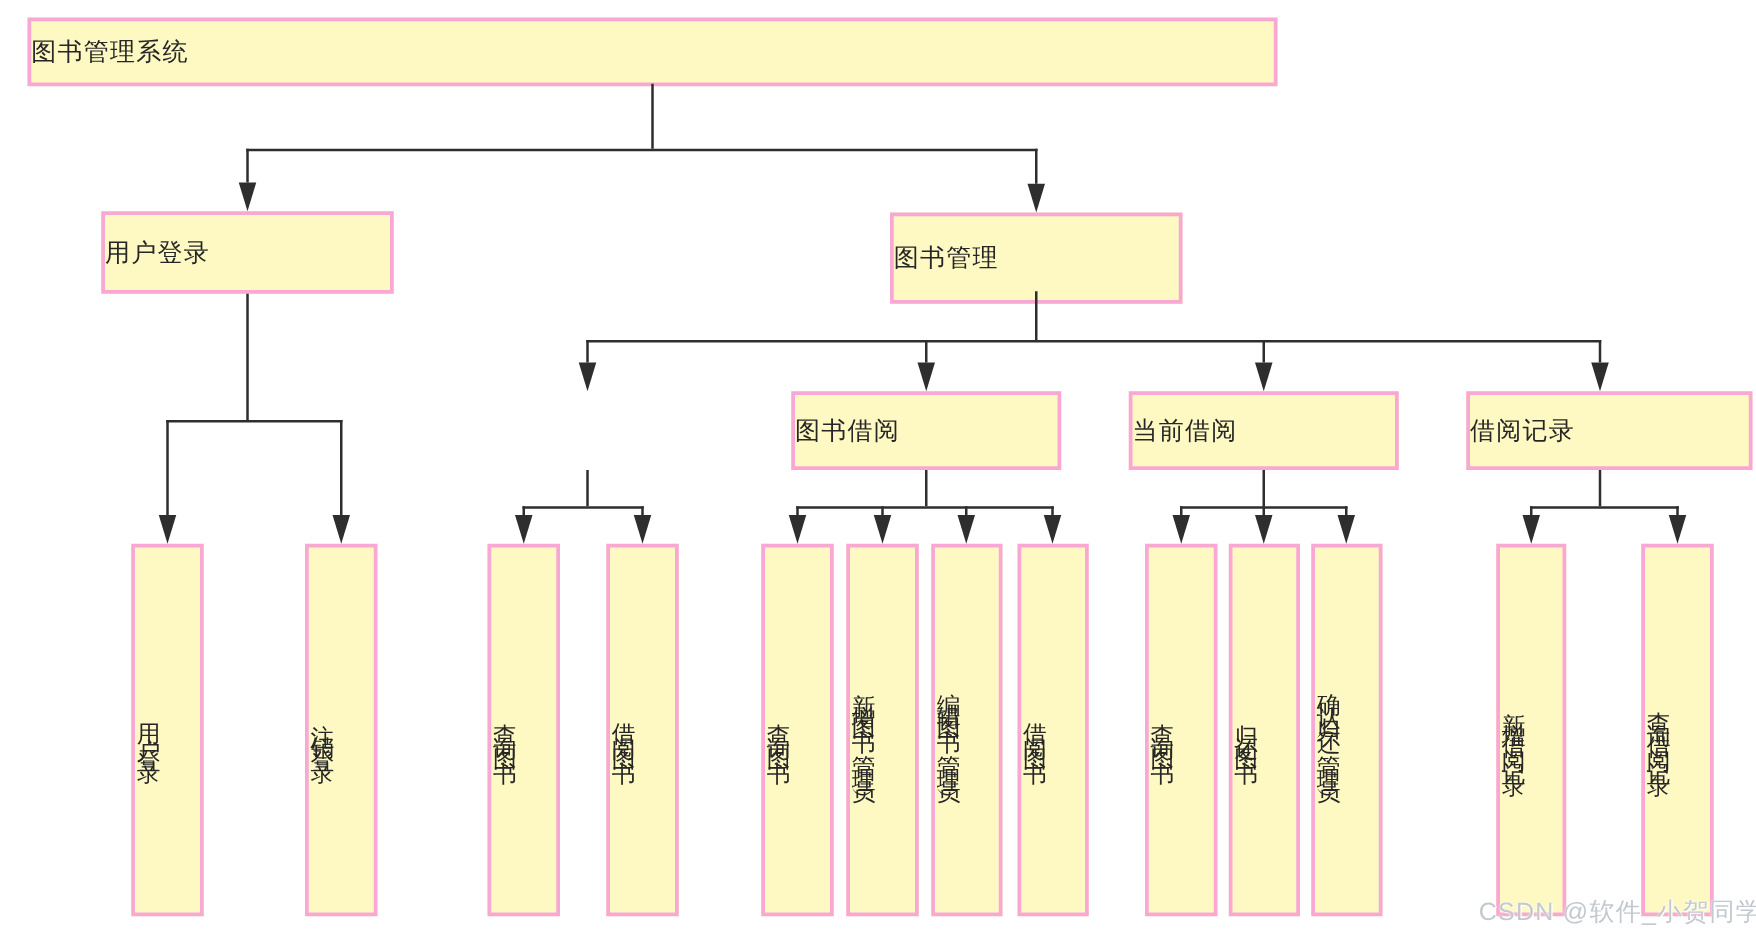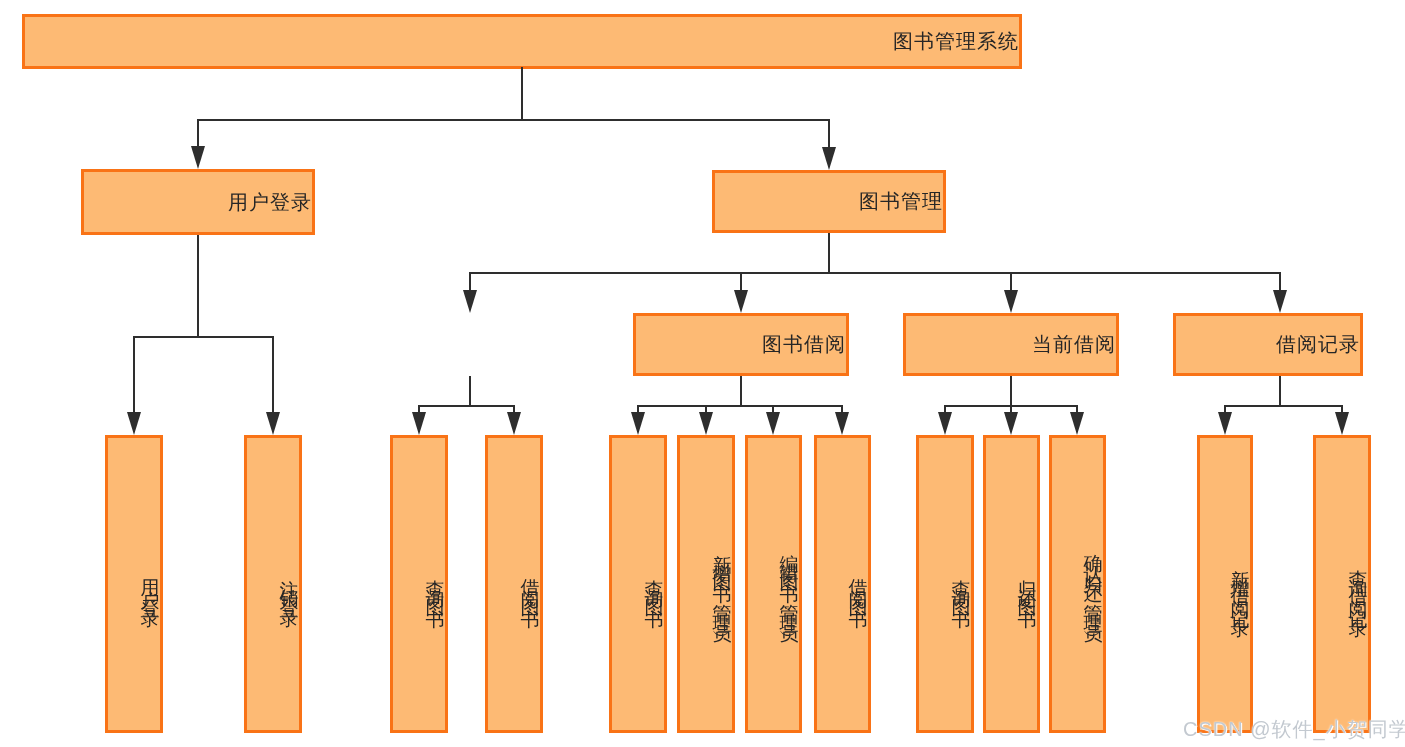--- a/index.html
+++ b/index.html
@@ -1,22 +1,22 @@
 <!DOCTYPE html>
 <html><head>
 <meta charset="utf-8">
 <style>
   html,body{margin:0;padding:0;background:#ffffff;}
   #canvas{
     position:relative;width:1405px;height:747px;background:#ffffff;overflow:hidden;
     font-family:"Liberation Sans",sans-serif;color:#262626;
   }
   .box{
-    position:absolute;box-sizing:border-box;border:3px solid #f97316;background:#fdba74;
-    display:flex;align-items:center;justify-content:flex-end;
+    position:absolute;box-sizing:border-box;border:3px solid #f9a8d4;background:#fef9c3;
+    display:flex;align-items:center;justify-content:flex-start;
   }
   .hlabel{font-size:20px;letter-spacing:1px;white-space:nowrap;}
   .l2{top:169px;height:66px;width:234px;}
   .l3{top:313px;height:63px;width:216px;}
   .leaf{top:435px;height:298px;}
   .vtext{
     writing-mode:vertical-rl;text-orientation:mixed;
     font-size:19px;line-height:1.05;letter-spacing:10px;white-space:nowrap;
   }
   .hline{position:absolute;height:2px;background:#2e2e2e;}
@@ -36,31 +36,31 @@
 
 <div id="canvas">
 
   <div class="box" style="left:22px;top:14px;width:1000px;height:55px">
     <span class="hlabel">图书管理系统</span>
   </div>
 
   <div class="box l2" style="left:81px">
     <span class="hlabel">用户登录</span>
   </div>
-  <div class="box l2" style="left:712px;top:170px;height:63px">
+  <div class="box l2" style="left:712px;top:170px;height:73px">
     <span class="hlabel">图书管理</span>
   </div>
 
   <div class="box l3" style="left:633px">
     <span class="hlabel">图书借阅</span>
   </div>
   <div class="box l3" style="left:903px">
     <span class="hlabel">当前借阅</span>
   </div>
-  <div class="box l3" style="left:1173px;width:190px">
+  <div class="box l3" style="left:1173px;width:229px">
     <span class="hlabel">借阅记录</span>
   </div>
 
   <div class="box leaf" style="left:105px;width:58px">
     <span class="vtext">用户登录</span>
   </div>
   <div class="box leaf" style="left:244px;width:58px">
     <span class="vtext">注销登录</span>
   </div>
 

